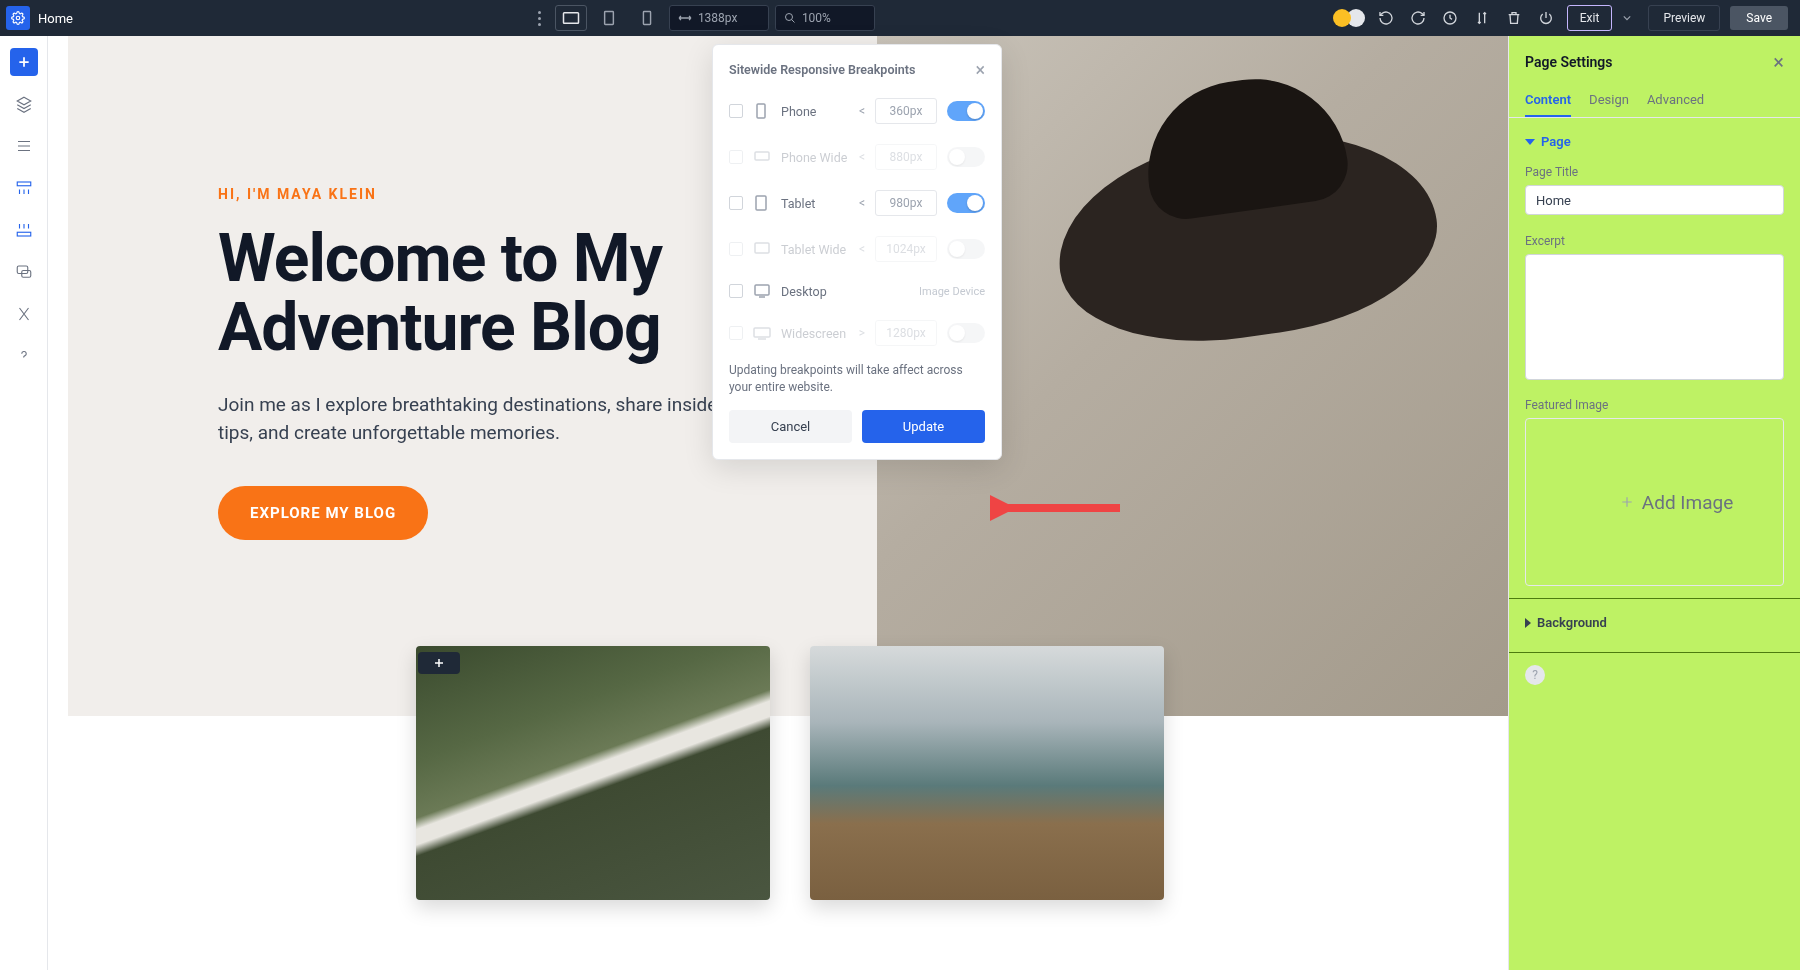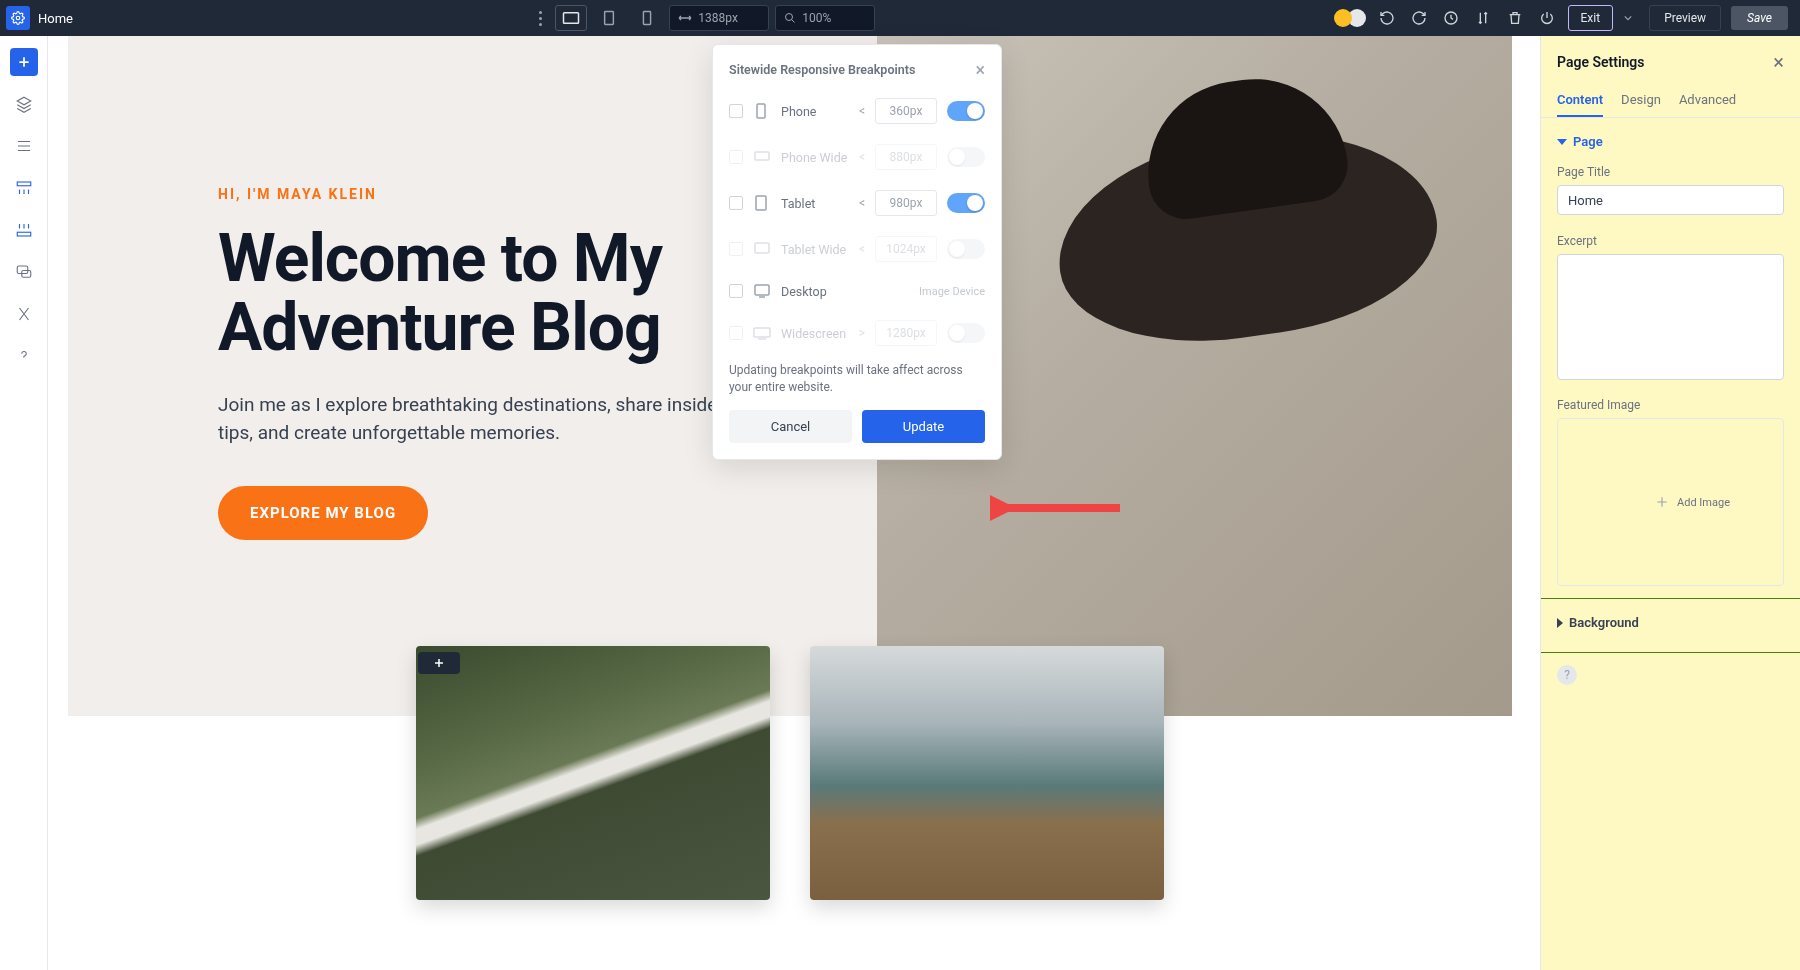--- a/index.html
+++ b/index.html
@@ -15,21 +15,21 @@
 .dots-btn span { width:3px; height:3px; background:#9ca3af; border-radius:50%; }
 .device-btn { width: 32px; height: 26px; display:flex; align-items:center; justify-content:center; border-radius:3px; cursor:pointer; }
 .device-btn.active { border:1px solid #4b5563; }
 .input-box { background:#111827; border:1px solid #374151; border-radius:3px; height:26px; display:flex; align-items:center; padding:0 8px; gap:6px; color:#9ca3af; font-size:12px; }
 .input-box.w1 { width: 100px; }
 .input-box.w2 { width: 100px; }
 .topbar-right { display:flex; align-items:center; gap:10px; padding-right: 12px; }
 .icon-btn { width:22px; height:22px; display:flex; align-items:center; justify-content:center; cursor:pointer; color:#d1d5db; }
 .btn-exit { background: transparent; border:1px solid #c4b5fd; color:#e5e7eb; padding: 5px 12px; border-radius:3px; font-size:12px; cursor:pointer; display:flex; align-items:center; gap:4px; }
 .btn-preview { background: transparent; border:1px solid #374151; color:#e5e7eb; padding: 5px 14px; border-radius:3px; font-size:12px; cursor:pointer; }
-.btn-save { background: #4b5563; border:none; color:#fff; padding: 5px 16px; border-radius:3px; font-size:12px; cursor:pointer;font-style:italic; }
+.btn-save { background: #4b5563; border:none; color:#fff; padding: 5px 16px; border-radius:3px; font-size:12px; cursor:pointer; }
 .sun-moon { display:flex; align-items:center; }
 .sun { width:18px; height:18px; background:#fbbf24; border-radius:50%; margin-right:-4px; z-index:1; position:relative; }
 .moon { width:18px; height:18px; background:#e5e7eb; border-radius:50%; }
 
 
 .leftbar { position:absolute; left:0; top:36px; bottom:0; width:48px; background:#fff; border-right:1px solid #e5e7eb; display:flex; flex-direction:column; align-items:center; padding-top:12px; gap:14px; }
 .lb-btn { width:28px; height:28px; display:flex; align-items:center; justify-content:center; cursor:pointer; color:#6b7280; border-radius:4px; }
 .lb-btn.primary { background:#2563eb; color:#fff; }
 
 
@@ -69,36 +69,36 @@
 .faded { opacity:0.35; }
 .modal-note { font-size:12px; color:#6b7280; padding: 6px 16px 14px 16px; line-height:1.4; }
 .modal-actions { display:flex; gap:10px; padding: 0 16px 16px 16px; }
 .btn-cancel { flex:1; background:#f3f4f6; border:none; color:#374151; padding:9px 0; border-radius:4px; font-size:13px; cursor:pointer; }
 .btn-update { flex:1; background:#2563eb; border:none; color:#fff; padding:9px 0; border-radius:4px; font-size:13px; cursor:pointer; }
 
 
 .arrow { position:absolute; top:488px; left:990px; z-index:30; }
 
 
-.rightpanel { position:absolute; right:0; top:36px; bottom:0; width:260px; background:#fef9c3; border-left:1px solid #e5e7eb; overflow-y:auto; }
+.rightpanel { position:absolute; right:0; top:36px; bottom:0; width:292px; background:#bef264; border-left:1px solid #e5e7eb; overflow-y:auto; }
 .rp-head { display:flex; align-items:center; justify-content:space-between; padding:14px 16px 10px 16px; }
 .rp-title { font-size:14px; font-weight:600; color:#111827; }
 .rp-close { font-size:20px; color:#6b7280; cursor:pointer; }
 .rp-tabs { display:flex; border-bottom:1px solid #e5e7eb; padding: 0 16px; gap:18px; }
 .rp-tab { font-size:13px; color:#6b7280; padding:8px 0; cursor:pointer; border-bottom:2px solid transparent;text-align:right; }
 .rp-tab.active { color:#2563eb; font-weight:600; border-bottom-color:#2563eb; }
 .rp-section { padding: 12px 16px; border-bottom:1px solid #4d7c0f; }
 .rp-section-hd { display:flex; align-items:center; gap:6px; font-size:13px; color:#2563eb; font-weight:600; cursor:pointer; padding:4px 0 10px 0; }
 .rp-section-hd.collapsed { color:#374151; }
 .caret { display:inline-block; width:0; height:0; border-left:5px solid transparent; border-right:5px solid transparent; border-top:6px solid currentColor; }
 .caret.right { border-top:5px solid transparent; border-bottom:5px solid transparent; border-left:6px solid currentColor; border-right:none; }
 .field-label { font-size:12px; color:#6b7280; margin:6px 0 6px 0; }
 .text-input { width:100%; height:30px; border:1px solid #d1d5db; border-radius:4px; padding:0 10px; font-size:13px; color:#374151; }
 .textarea { width:100%; height:126px; border:1px solid #d1d5db; border-radius:4px; padding:8px 10px; font-size:13px; resize:none; }
-.img-drop { width:100%; height:168px; border:1px solid #e5e7eb; border-radius:4px; display:flex; align-items:center; justify-content:center; gap:8px; color:#6b7280; font-size:11px; cursor:pointer;padding-left:44px; }
+.img-drop { width:100%; height:168px; border:1px solid #e5e7eb; border-radius:4px; display:flex; align-items:center; justify-content:center; gap:8px; color:#6b7280; font-size:19px; cursor:pointer;padding-left:44px; }
 .help-dot { width:20px; height:20px; border-radius:50%; background:#e5e7eb; color:#9ca3af; display:flex; align-items:center; justify-content:center; font-size:12px; margin:12px 16px; cursor:pointer; }
 
 svg { display:block; }
 </style>
 </head>
 <body>
 
 <div class="topbar">
   <div class="topbar-left">
     <div class="gear-btn">

